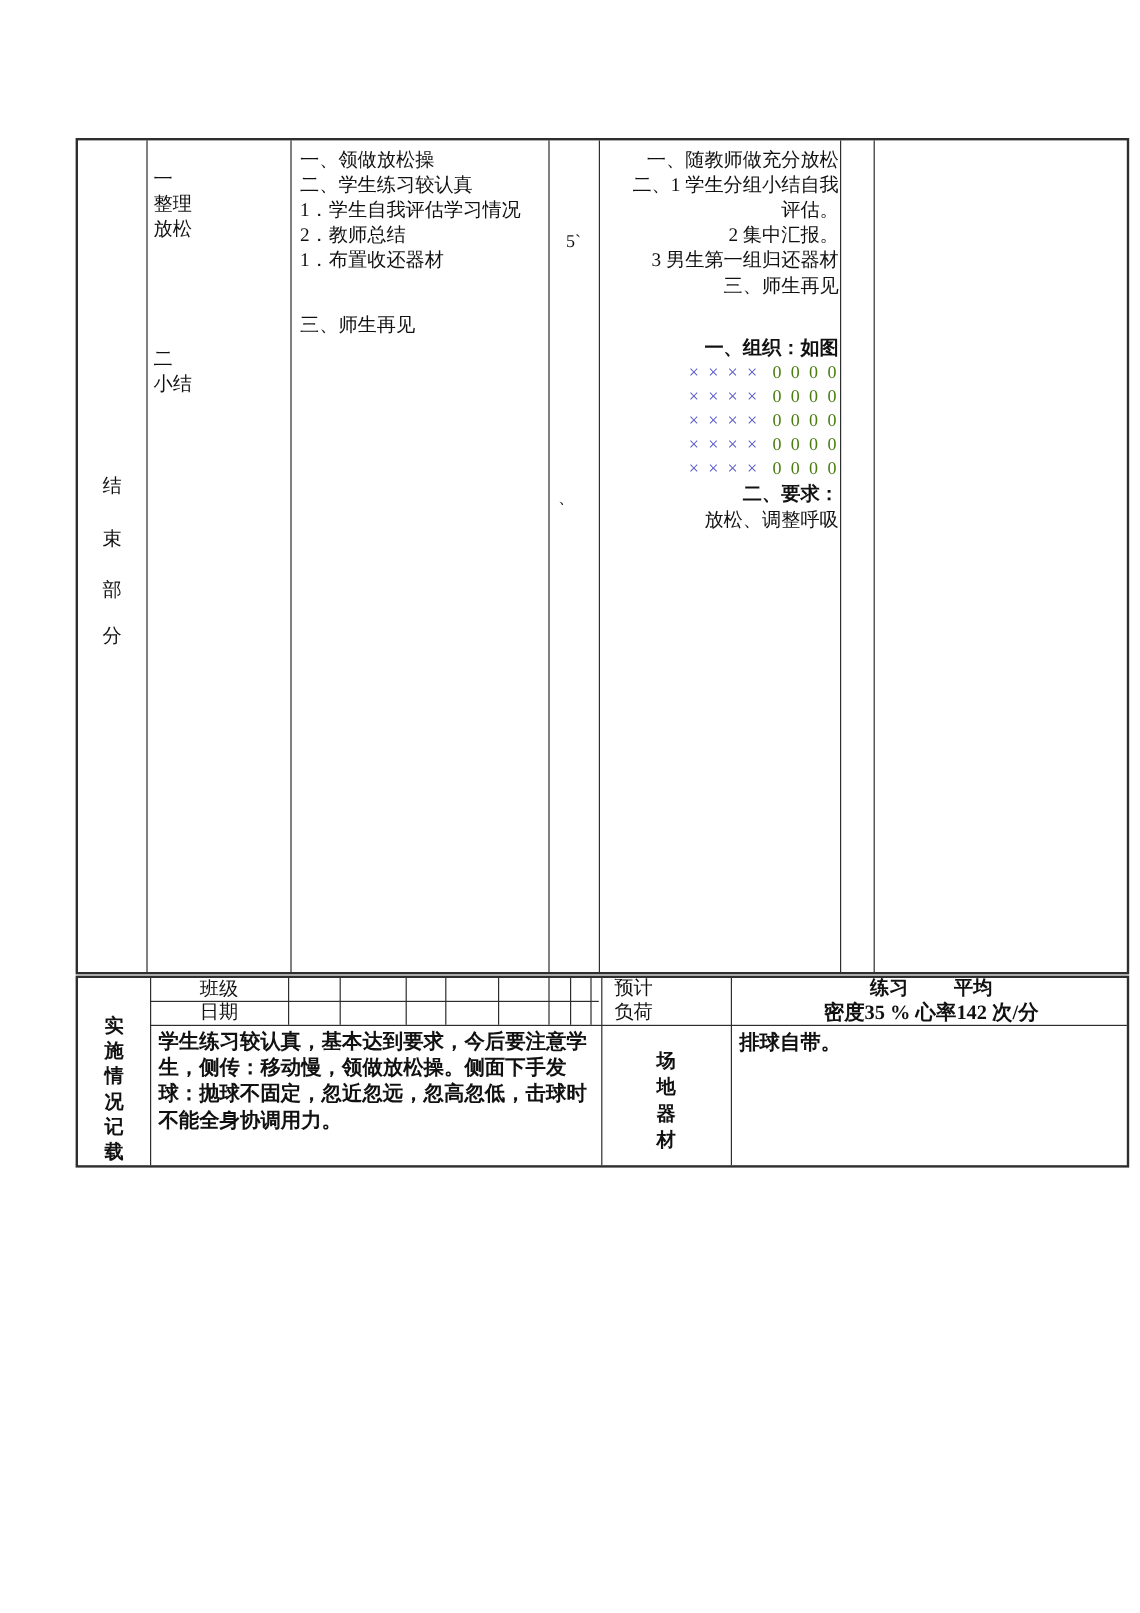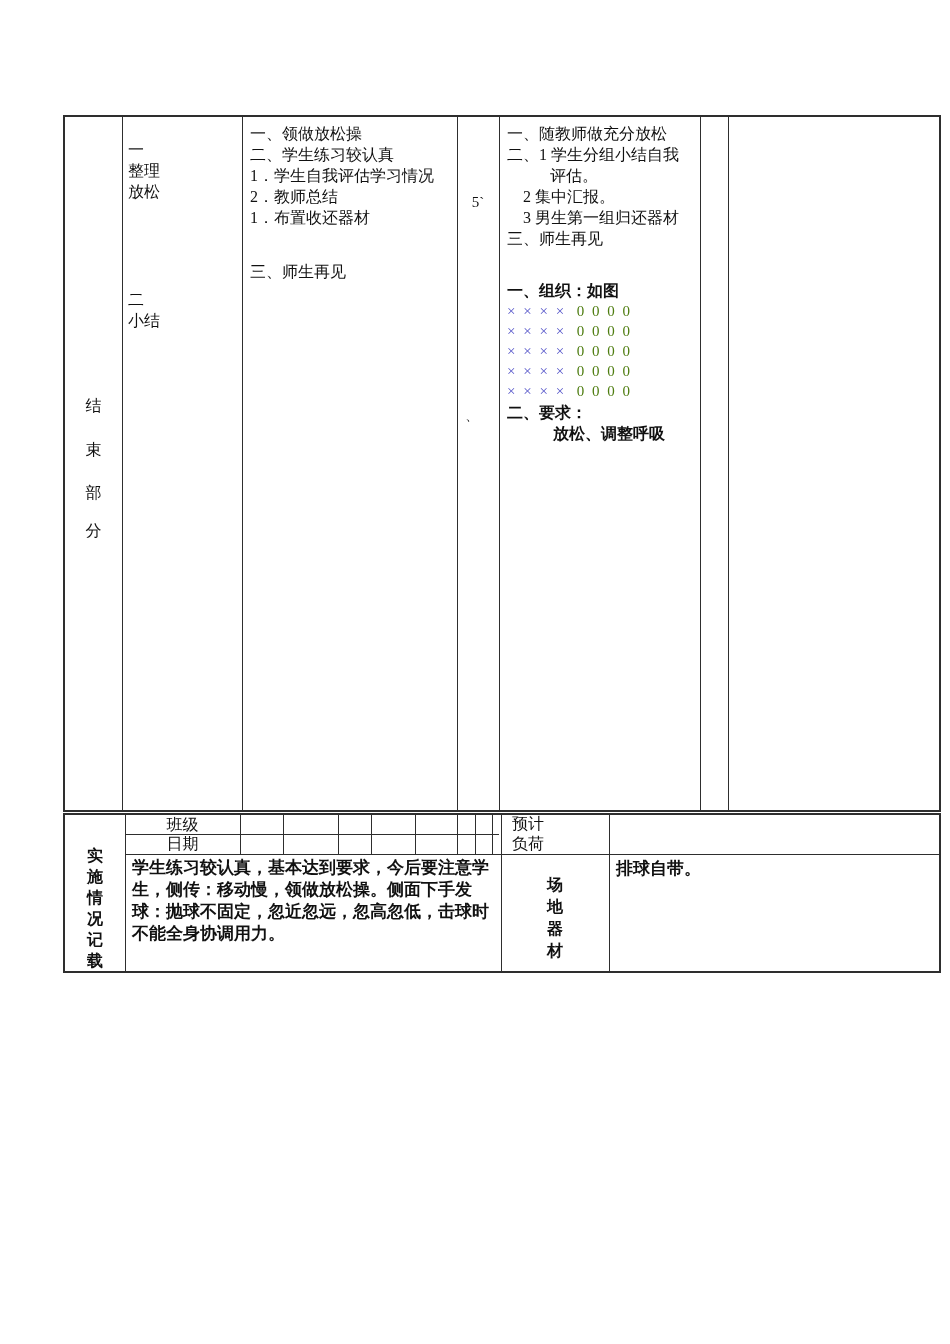--- a/index.html
+++ b/index.html
@@ -56,21 +56,21 @@
       <div class="line">二、学生练习较认真</div>
       <div class="line">1．学生自我评估学习情况</div>
       <div class="line">2．教师总结</div>
       <div class="line">1．布置收还器材</div>
       <div class="line" style="margin-top:33px;">三、师生再见</div>
     </div>
 
     <div class="abs center" style="left:392px;top:75px;width:42px;font-size:15px;">5`</div>
     <div class="abs" style="left:400px;top:288px;font-size:14px;">、</div>
 
-    <div class="abs" style="left:442px;top:6px;width:192px;">
+    <div class="abs" style="left:442px;top:6px;width:192px;text-align:right;">
       <div class="line">一、随教师做充分放松</div>
       <div class="line">二、1 学生分组小结自我</div>
       <div class="line" style="padding-left:43px;">评估。</div>
       <div class="line" style="padding-left:16px;">2 集中汇报。</div>
       <div class="line" style="padding-left:16px;">3 男生第一组归还器材</div>
       <div class="line">三、师生再见</div>
 
       <div class="line b" style="margin-top:31px;">一、组织：如图</div>
 
       <div class="formation-row">
@@ -88,21 +88,21 @@
       <div class="formation-row">
         <span class="x-group">× × × ×</span>
         <span class="o-group">0 0 0 0</span>
       </div>
       <div class="formation-row">
         <span class="x-group">× × × ×</span>
         <span class="o-group">0 0 0 0</span>
       </div>
 
       <div class="line b" style="margin-top:1px;">二、要求：</div>
-      <div class="line" style="padding-left:46px;font-weight:bold;">放松、调整呼吸</div>
+      <div class="line" style="padding-left:46px;">放松、调整呼吸</div>
     </div>
   </div>
 
   <div class="tbl" style="left:63px;top:813px;width:878px;height:160px;">
 
     <div class="vline" style="left:60px;"></div>
     <div class="vline" style="left:436px;"></div>
     <div class="vline" style="left:544px;"></div>
 
     <div class="vline" style="left:175px;height:39px;bottom:auto;"></div>
@@ -126,20 +126,26 @@
       <span class="vchar" style="top:135px;">载</span>
     </div>
 
     <div class="abs center" style="left:60px;top:0;width:115px;height:19px;line-height:19px;">班级</div>
     <div class="abs center" style="left:60px;top:19px;width:115px;height:20px;line-height:20px;">日期</div>
 
     <div class="abs" style="left:447px;top:-1px;width:95px;line-height:20px;">
       <div class="line">预计</div>
       <div class="line">负荷</div>
     </div>
+    <div class="abs b" style="left:544px;top:-1px;width:334px;line-height:20px;">
+      <div class="center">
+        <span>练习</span><span style="display:inline-block;width:38px;"></span><span>平均</span>
+      </div>
+      <div class="center" style="font-size:17px;">密度35 % 心率142 次/分</div>
+    </div>
 
     <div class="abs b" style="left:67px;top:42px;width:368px;font-size:17px;line-height:22px;">
       <div class="line">学生练习较认真，基本达到要求，今后要注意学</div>
       <div class="line">生，侧传：移动慢，领做放松操。侧面下手发</div>
       <div class="line">球：抛球不固定，忽近忽远，忽高忽低，击球时</div>
       <div class="line">不能全身协调用力。</div>
     </div>
 
     <div class="abs b" style="left:436px;top:0;width:108px;height:100%;">
       <span class="vchar" style="top:59px;">场</span>

